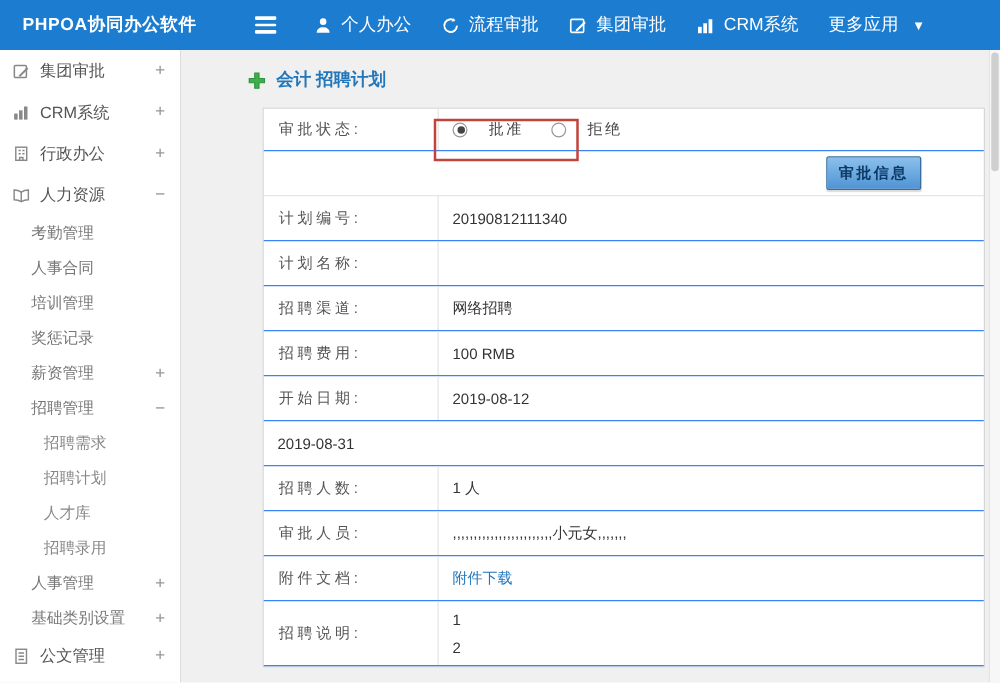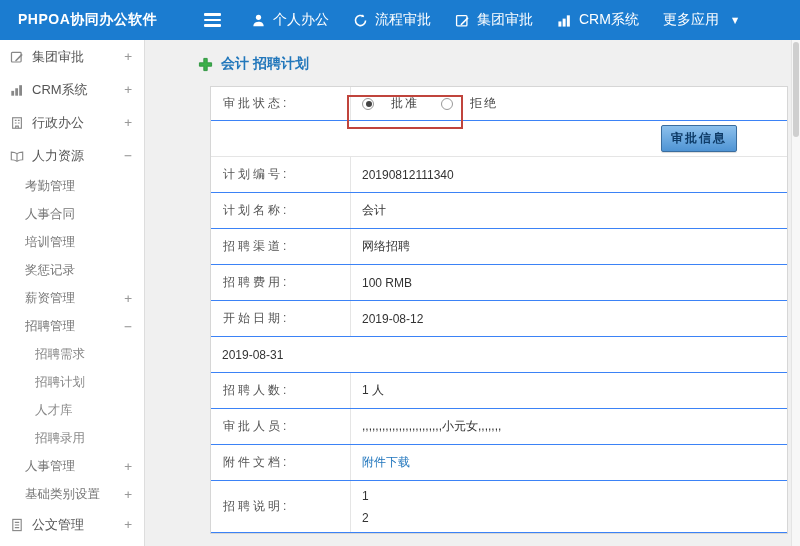--- a/index.html
+++ b/index.html
@@ -232,21 +232,20 @@
     <div class="button-row">
       <button class="approve-btn">审批信息</button>
     </div>
     <div id="form-rows">
         <div class="frow">
           <div class="flabel">计划编号:</div>
           <div class="fvalue">20190812111340</div>
         </div>
         <div class="frow">
           <div class="flabel">计划名称:</div>
-          <div class="fvalue">会计</div>
         </div>
         <div class="frow">
           <div class="flabel">招聘渠道:</div>
           <div class="fvalue">网络招聘</div>
         </div>
         <div class="frow">
           <div class="flabel">招聘费用:</div>
           <div class="fvalue">100 RMB</div>
         </div>
         <div class="frow">

